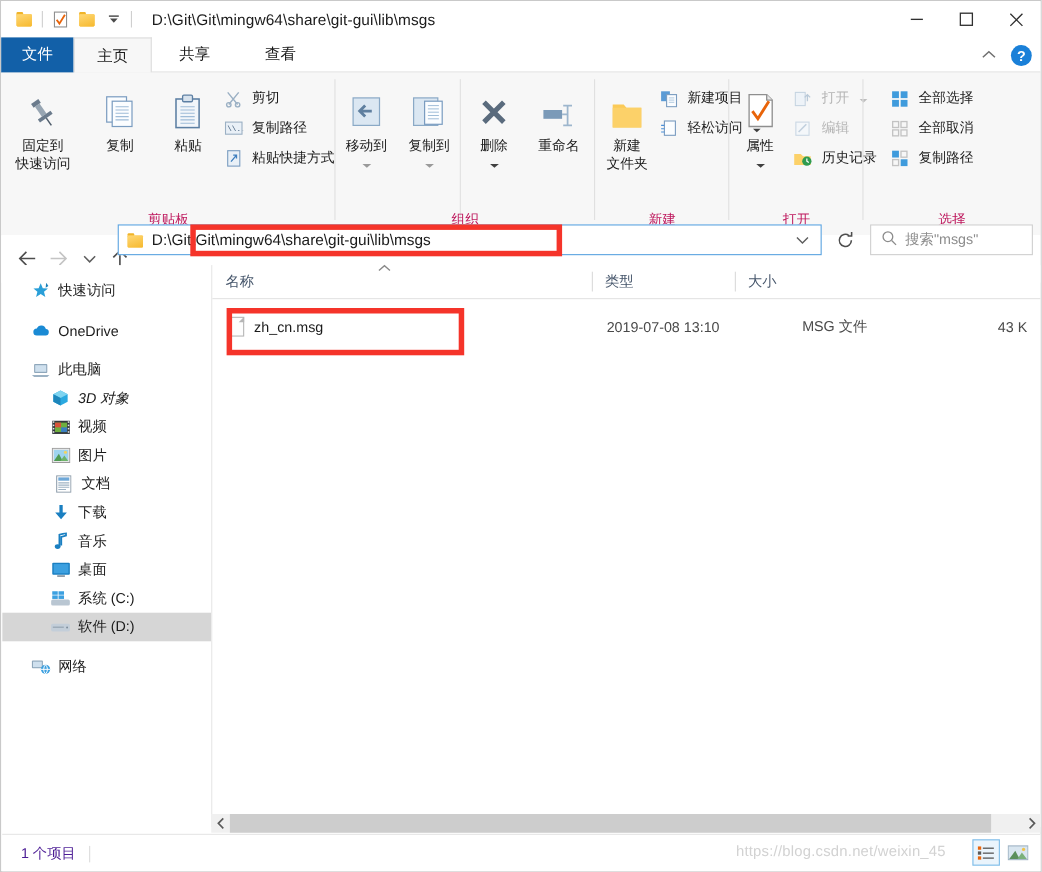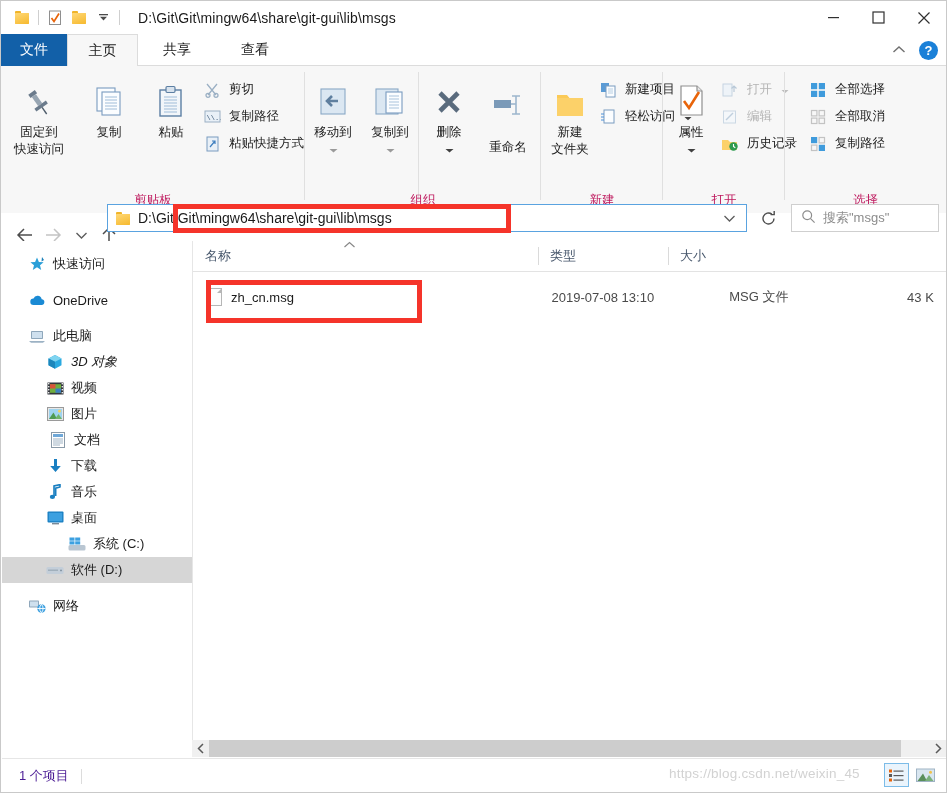--- a/index.html
+++ b/index.html
@@ -315,21 +315,21 @@
         </div>
         <div class="lbl">
             <div>删除</div>
           </div>
         <div class="caret">
           <svg width="9" height="5" viewBox="0 0 9 5">
               <path d="M0.5 1 L4.5 4.5 L8.5 1" fill="#404040"></path>
             </svg>
         </div>
       </div>
-      <div class="bigbtn" style="left:58px;width:62px;gap:15px;">
+      <div class="bigbtn" style="left:58px;width:62px;">
         <div class="glyph">
           <svg width="36" height="30" viewBox="0 0 36 30">
             <rect x="4" y="10" width="17" height="8" fill="#7b9ab8"></rect>
             <path d="M26 6 V24 M22 6 H30 M22 24 H30" stroke="#9db6cd" stroke-width="1.6" fill="none"></path>
             <path d="M21 14 H26" stroke="#9db6cd" stroke-width="1.6"></path>
           </svg>
         </div>
         <div class="lbl">
             <div>重命名</div>
           </div>
@@ -659,21 +659,21 @@
       <div class="nico">
         <svg width="17" height="14" viewBox="0 0 17 14">
           <rect x="0.5" y="0.5" width="16" height="11" rx="1" fill="#1a7fc1"></rect>
           <rect x="1.8" y="1.8" width="13.4" height="8.4" fill="#3ca0e0"></rect>
           <rect x="5" y="12" width="7" height="1.4" fill="#7a8a98"></rect>
         </svg>
       </div>
       <div class="nlbl">桌面</div>
     </div>
 
-    <div class="navitem" style="padding-left:66px;">
+    <div class="navitem" style="padding-left:44px;">
       <div class="nico">
         <svg width="18" height="15" viewBox="0 0 18 15">
           <path d="M2 8 H16 a1.5 1.5 0 0 1 1.5 1.5 V12 a1.5 1.5 0 0 1 -1.5 1.5 H2 a1.5 1.5 0 0 1 -1.5 -1.5 V9.5 A1.5 1.5 0 0 1 2 8 Z" fill="#b9c6d2"></path>
           <rect x="1.5" y="0.5" width="5" height="3.2" fill="#3ca0e0"></rect>
           <rect x="7.2" y="0.5" width="5" height="3.2" fill="#3ca0e0"></rect>
           <rect x="1.5" y="4.3" width="5" height="3.2" fill="#3ca0e0"></rect>
           <rect x="7.2" y="4.3" width="5" height="3.2" fill="#3ca0e0"></rect>
         </svg>
       </div>
       <div class="nlbl">系统 (C:)</div>

